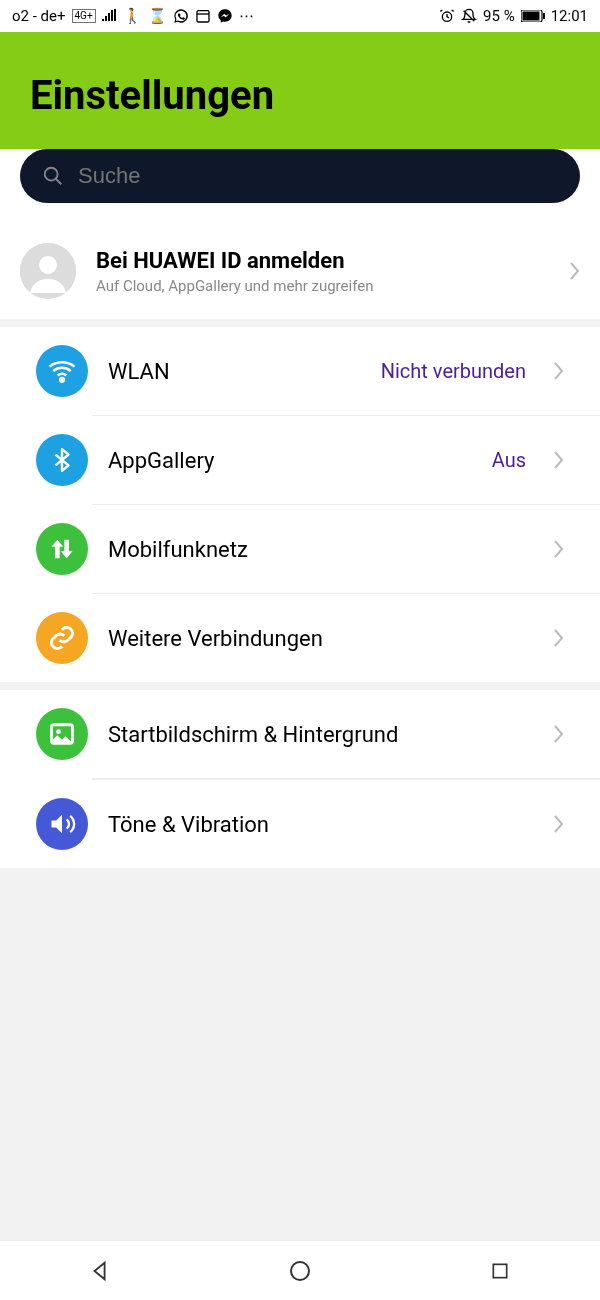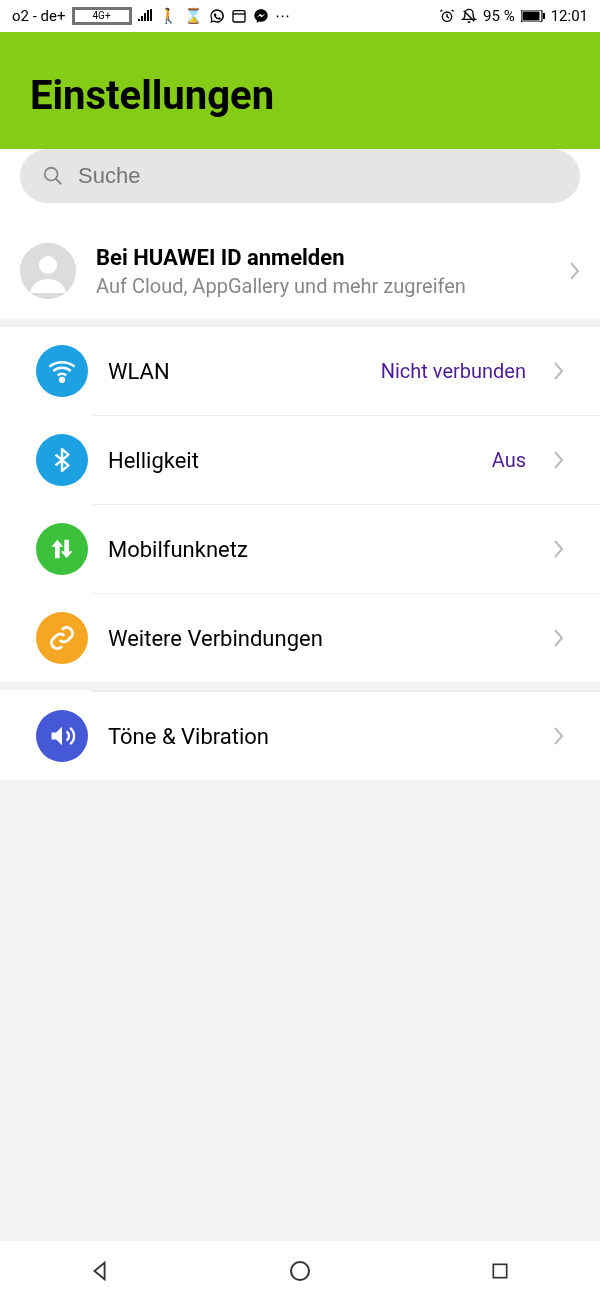--- a/index.html
+++ b/index.html
@@ -27,21 +27,21 @@
   padding: 40px 30px 30px;
   font-size: 40px;
   font-weight: 700;
   color: #000;
 }
 .search-container {
   background: #fff;
   padding: 0 20px 20px;
 }
 .search-bar {
-  background: #e5e5e5;
+  background: #0f172a;
   border-radius: 30px;
   display: flex;
   align-items: center;
   padding: 14px 22px;
   gap: 14px;
 }
 .search-bar input {
   border: none;
   background: transparent;
   font-size: 22px;
@@ -75,21 +75,21 @@
   border-radius: 50%;
   background: #dcdcdc;
   display: flex;
   align-items: center;
   justify-content: center;
   flex-shrink: 0;
 }
 .row-main { flex: 1; min-width: 0; }
 .row-title { font-size: 22px; color: #000; }
 .row-title.bold { font-weight: 700; font-size: 22px; }
-.row-sub { font-size: 20px; color: #888; margin-top: 4px; }
+.row-sub { font-size: 15px; color: #888; margin-top: 4px; }
 .row-value { font-size: 20px; color: #4c1d95; margin-right: 8px; }
 .chevron { width: 10px; height: 18px; flex-shrink: 0; }
 .chevron svg { width: 100%; height: 100%; }
 .divider { height: 1px; background: #ececec; margin-left: 92px; }
 .highlight-box {
   position: absolute;
   left: 16px;
   right: 16px;
   top: 4px;
   bottom: 4px;
@@ -130,21 +130,21 @@
 .ic-green { background: #3dc13c; }
 .ic-orange { background: #f5a623; }
 .ic-purple { background: #4558d6; }
 </style>
 </head>
 <body>
 
 <div class="status-bar">
   <div class="status-left">
     <span>o2 - de+</span>
-    <span style="font-size:10px;border:3px solid #737373;padding:0 18px;line-height:1.2">4G+</span>
+    <span style="font-size:10px;border:1px solid #737373;padding:0 2px;line-height:1.2">4G+</span>
     <span>
       <svg width="16" height="14" viewBox="0 0 16 14">
           <path d="M0 12h2V10H0zM3 12h2V7H3zM6 12h2V4H6zM9 12h2V1H9zM12 12h2V-2h-2z" fill="#000"></path>
         </svg>
     </span>
     <span>🚶</span>
     <span>⌛</span>
     <span>
       <svg width="16" height="16" viewBox="0 0 24 24">
           <path fill="#000" d="M12 2a10 10 0 0 0-8.6 15L2 22l5.2-1.4A10 10 0 1 0 12 2zm0 2a8 8 0 1 1 0 16 7.9 7.9 0 0 1-4-1.1l-.6-.3-3 .8.8-2.9-.3-.6A8 8 0 0 1 12 4zm-3 4c-.2 0-.5 0-.7.3s-.9.9-.9 2.1.9 2.5 1 2.6c.1.2 1.8 2.9 4.5 3.9 2.2.8 2.7.7 3.1.6.5-.1 1.5-.6 1.7-1.2s.2-1.1.2-1.2c-.1-.1-.2-.2-.5-.3s-1.5-.8-1.8-.9-.4-.1-.6.1l-.8 1c-.1.2-.3.2-.5.1a6.5 6.5 0 0 1-1.9-1.2 7.2 7.2 0 0 1-1.3-1.7c-.1-.2 0-.4.1-.5l.4-.5c.1-.1.1-.3.2-.4s0-.3-.1-.4l-.8-1.9c-.2-.5-.4-.4-.6-.4H9z"></path>
@@ -239,21 +239,21 @@
         </svg></span>
   </div>
   <div class="divider"></div>
   <div class="row">
     <div class="icon-circle ic-blue">
       <svg width="26" height="26" viewBox="0 0 24 24" fill="none" stroke="#fff" stroke-width="2.2" stroke-linejoin="round">
           <path d="M6 7l12 10-6 5V2l6 5L6 17"></path>
         </svg>
     </div>
     <div class="row-main">
-        <div class="row-title">Helligkeit</div>
+        <div class="row-title">AppGallery</div>
       </div>
     <span class="row-value">Aus</span>
     <span class="chevron"><svg viewBox="0 0 10 18">
           <path d="M1 1l7 8-7 8" fill="none" stroke="#bbb" stroke-width="2"></path>
         </svg></span>
   </div>
   <div class="divider"></div>
   <div class="row">
     <div class="icon-circle ic-green">
       <svg width="28" height="28" viewBox="0 0 24 24" fill="#fff">
@@ -277,20 +277,35 @@
     <div class="row-main">
         <div class="row-title">Weitere Verbindungen</div>
       </div>
     <span class="chevron"><svg viewBox="0 0 10 18">
           <path d="M1 1l7 8-7 8" fill="none" stroke="#bbb" stroke-width="2"></path>
         </svg></span>
   </div>
 </div>
 
 <div class="card">
+  <div class="row">
+    <div class="icon-circle ic-green">
+      <svg width="28" height="28" viewBox="0 0 24 24" fill="#fff">
+          <rect x="3" y="4" width="18" height="16" rx="2" fill="none" stroke="#fff" stroke-width="2.5"></rect>
+          <circle cx="9" cy="10" r="2"></circle>
+          <path d="M3 18l5-5 4 4 3-3 6 6H3z"></path>
+        </svg>
+    </div>
+    <div class="row-main">
+        <div class="row-title">Startbildschirm &amp; Hintergrund</div>
+      </div>
+    <span class="chevron"><svg viewBox="0 0 10 18">
+          <path d="M1 1l7 8-7 8" fill="none" stroke="#bbb" stroke-width="2"></path>
+        </svg></span>
+  </div>
   <div class="divider"></div>
   <div class="divider"></div>
   <div class="row">
     <div class="icon-circle ic-purple">
       <svg width="28" height="28" viewBox="0 0 24 24" fill="#fff">
           <path d="M3 9v6h4l5 5V4L7 9H3z"></path>
           <path d="M16 8a5 5 0 0 1 0 8M19 5a9 9 0 0 1 0 14" fill="none" stroke="#fff" stroke-width="2"></path>
         </svg>
     </div>
     <div class="row-main">

